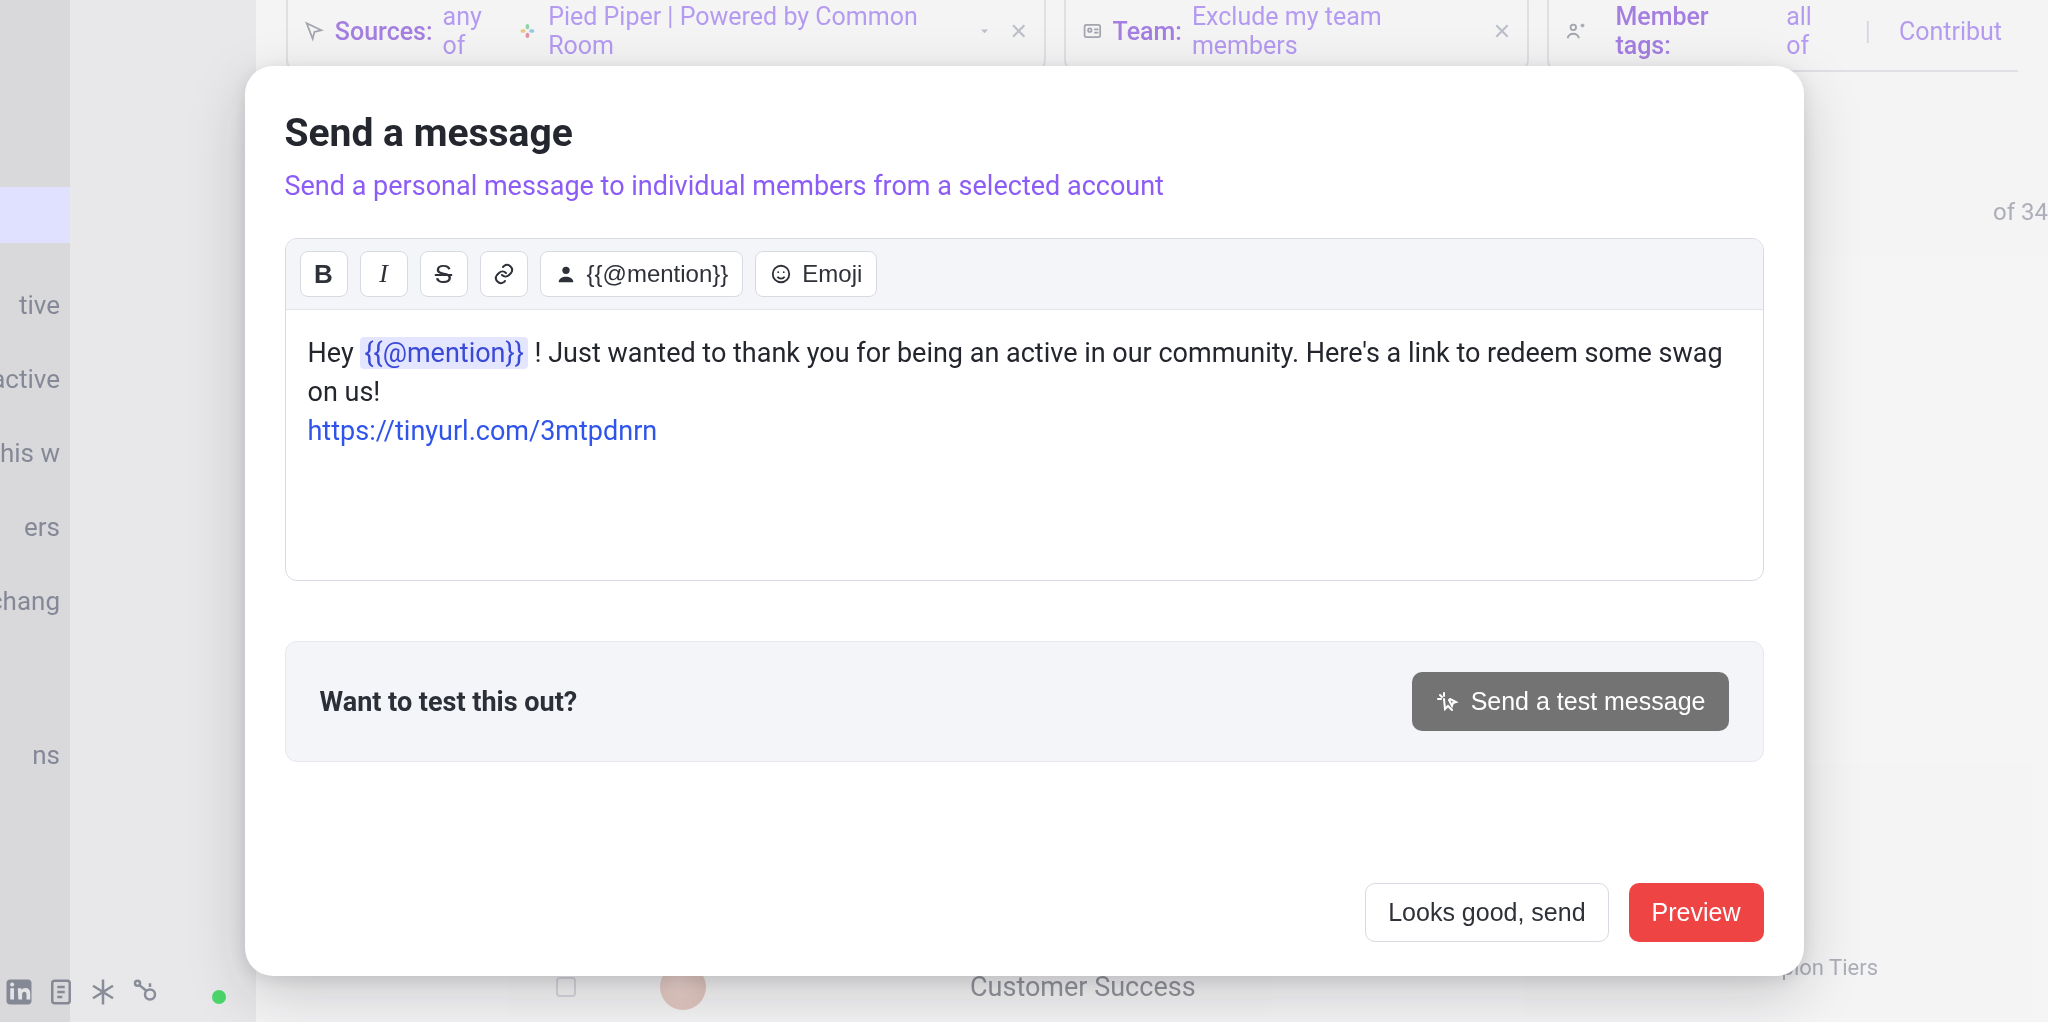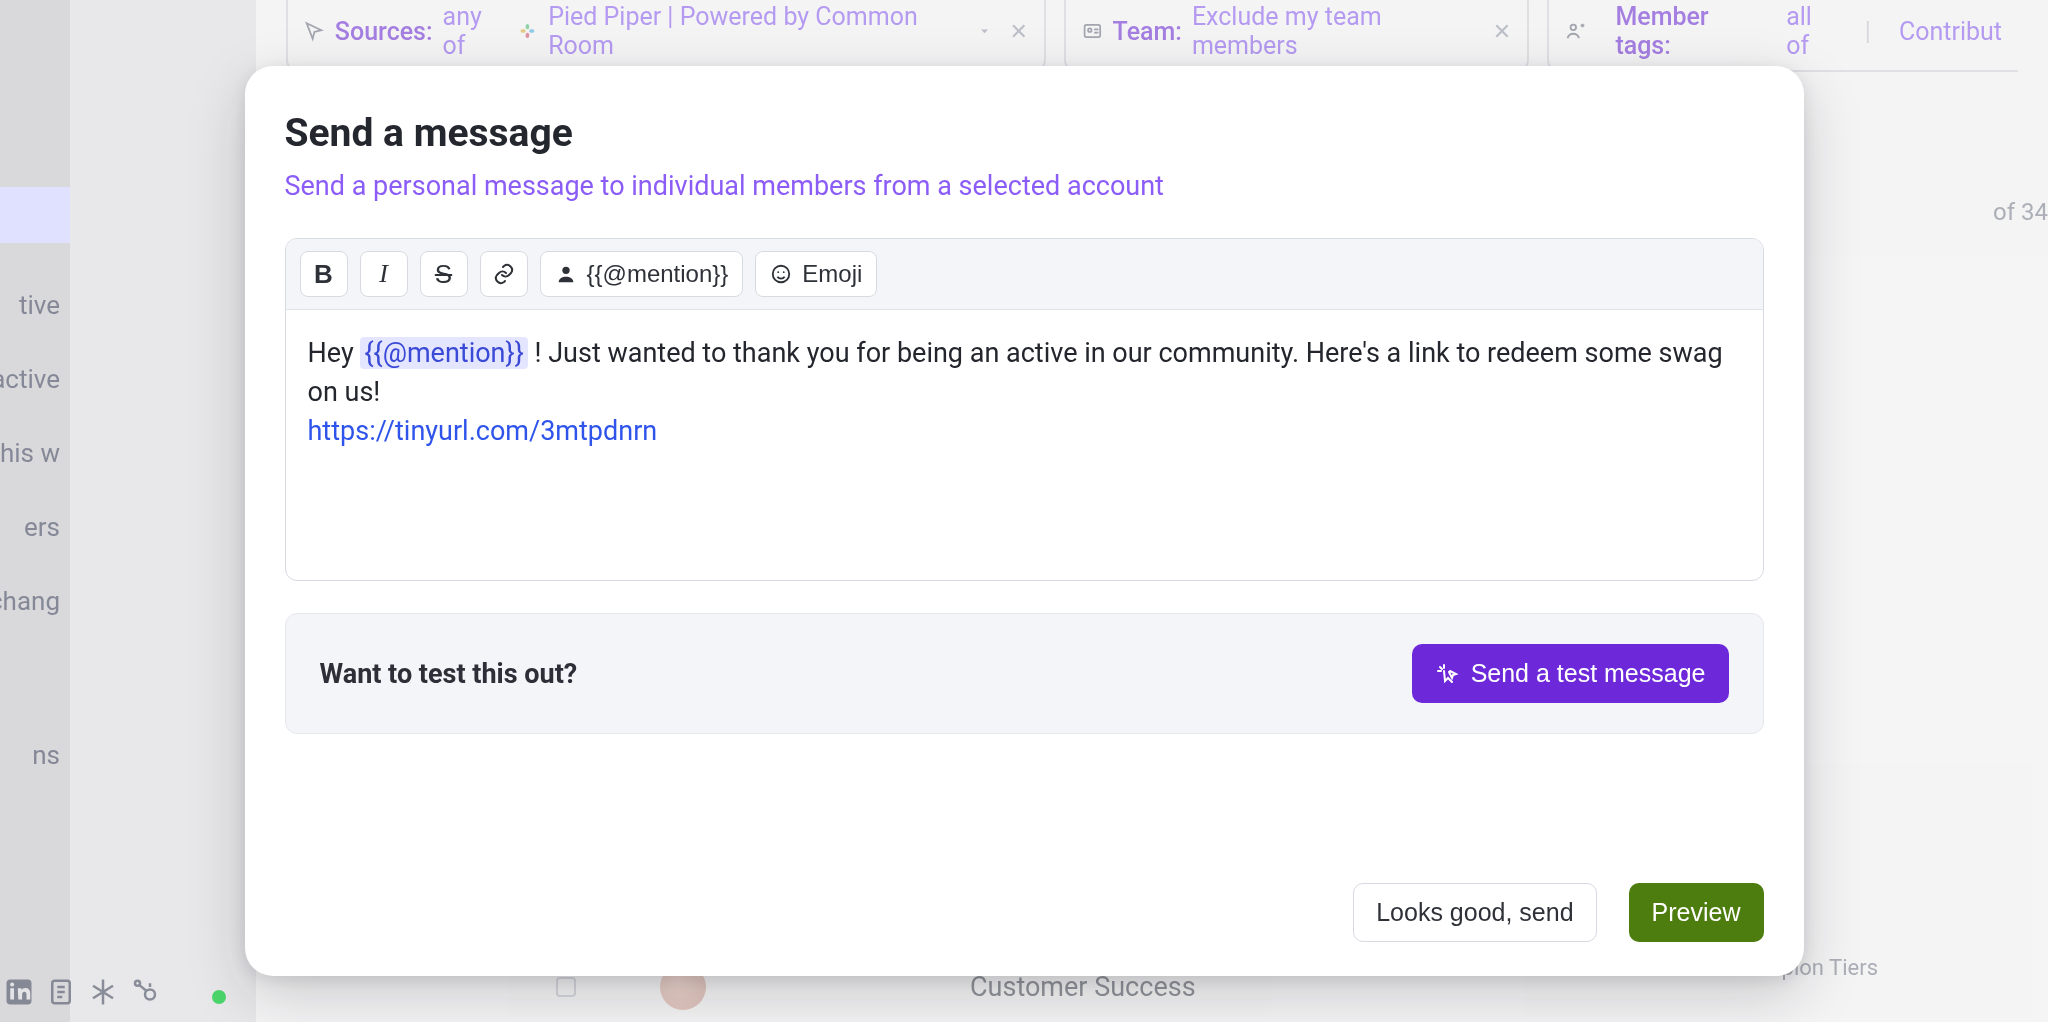--- a/index.html
+++ b/index.html
@@ -213,21 +213,21 @@
     color: #3a49d6;
     border-radius: 4px;
     padding: 0 4px;
   }
   .editor-body a {
     color: #2f54eb;
     text-decoration: none;
   }
 
   .test-panel {
-    margin-top: 32px;
+    margin-top: 60px;
     background: #f4f5f8;
     border: 1.5px solid #e6e8ee;
     border-radius: 12px;
     padding: 30px 34px;
     display: flex;
     align-items: center;
     justify-content: space-between;
   }
   .test-panel .q {
     font-size: 27px;
@@ -238,40 +238,40 @@
     border-radius: 10px;
     font-size: 25px;
     padding: 14px 22px;
     cursor: pointer;
     display: inline-flex;
     align-items: center;
     gap: 12px;
     border: 1.5px solid transparent;
   }
   .btn-dark {
-    background: #6d28d9;
+    background: #737373;
     color: #fff;
   }
   .btn-dark svg { display:block; }
   .btn-light {
     background: #fff;
     color: #2e3138;
     border-color: #d7dae1;
   }
   .btn-primary {
-    background: #4d7c0f;
+    background: #ef4444;
     color: #fff;
   }
 
   .modal-actions {
     margin-top: auto;
     padding-top: 40px;
     display: flex;
     justify-content: flex-end;
-    gap: 32px;
+    gap: 20px;
   }
 </style>
 </head>
 <body>
 
 <div class="bg-root">
 
   <div class="bg-leftcol">
     <div class="ind"></div>
   </div>

